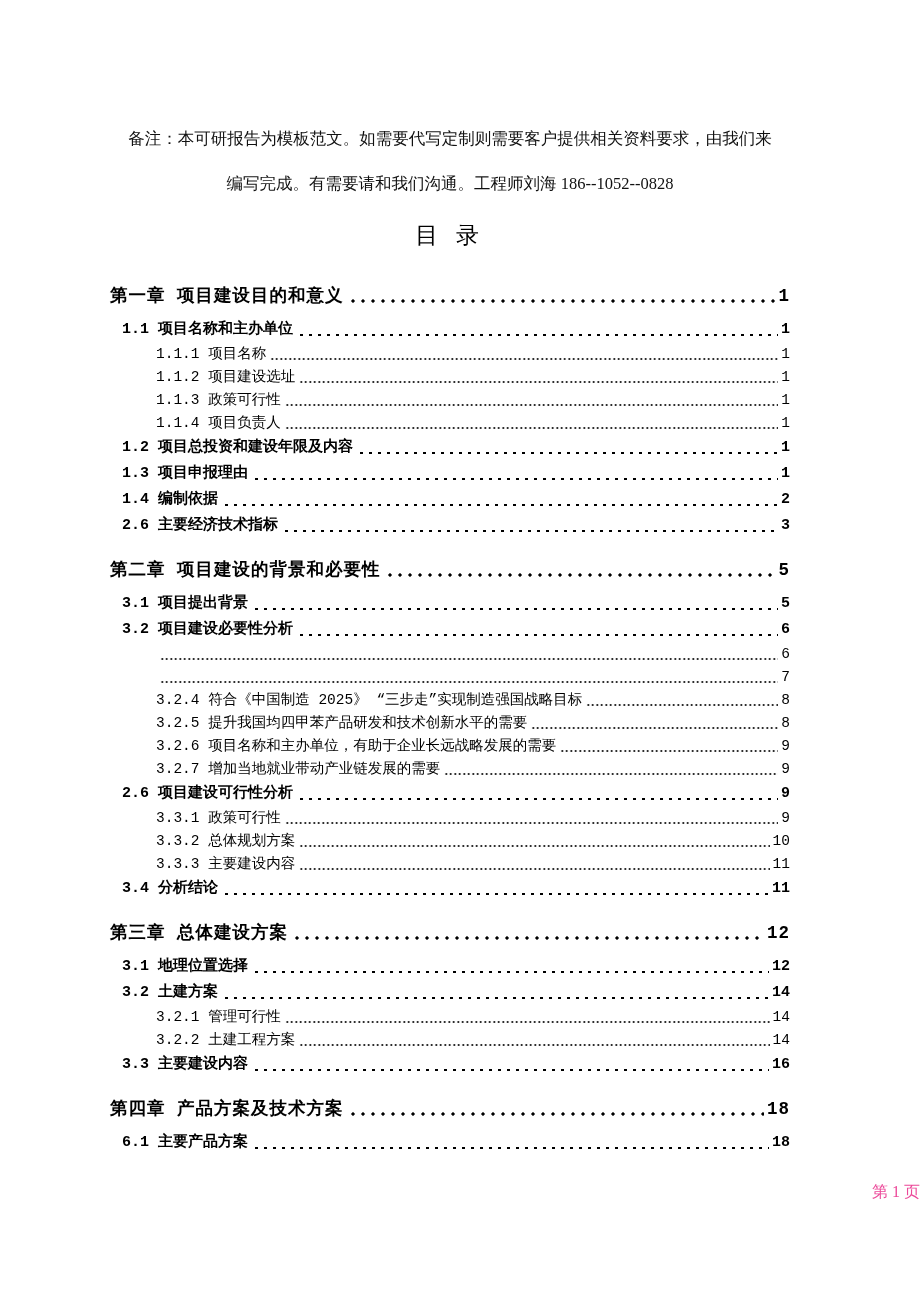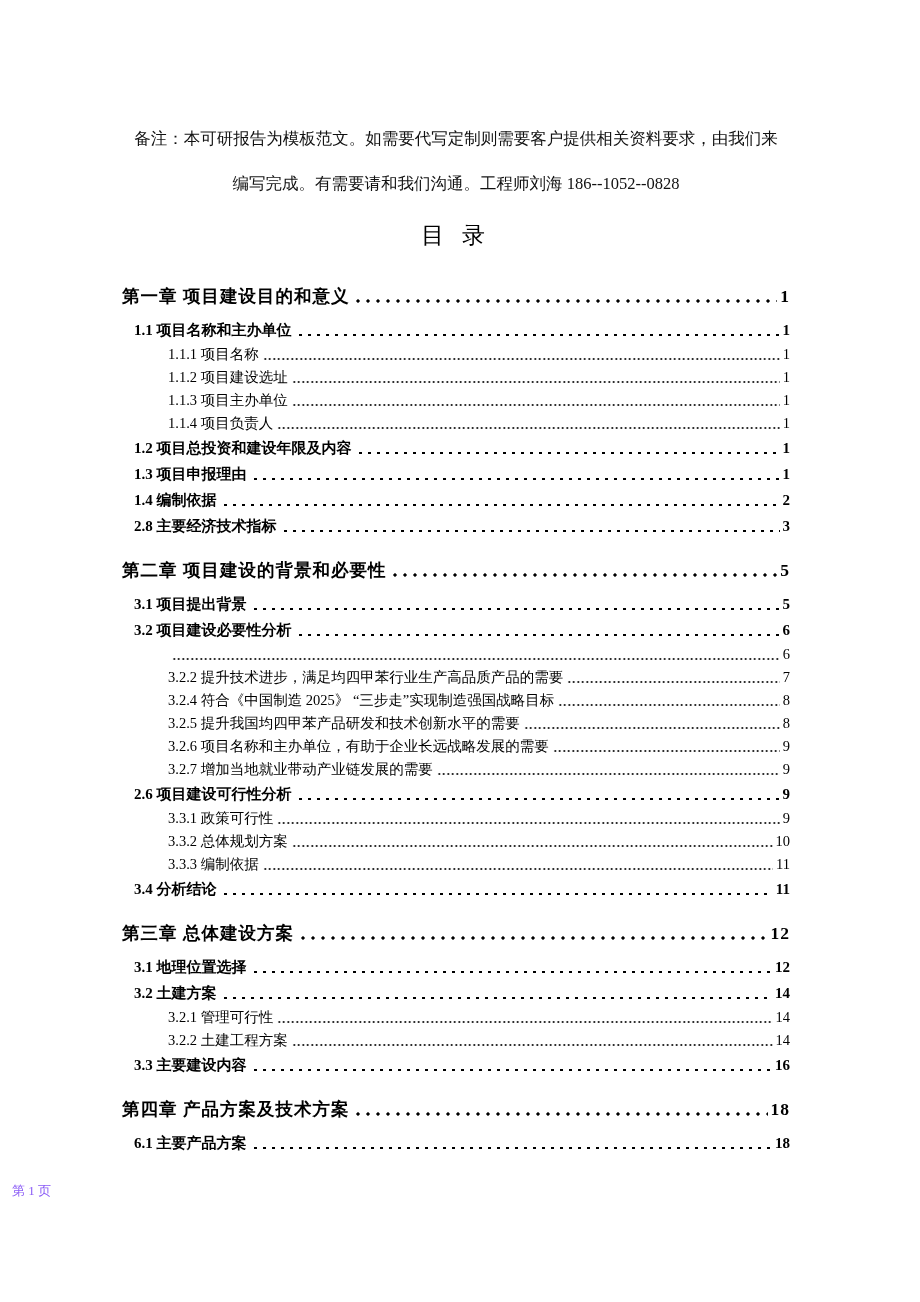--- a/index.html
+++ b/index.html
@@ -8,21 +8,20 @@
     width: 920px; height: 1302px;
     font-family: "Liberation Serif", "DejaVu Serif", serif;
     color: #000000;
     position: relative;
     overflow: hidden;
   }
   .page {
     position: absolute; inset: 0;
     padding: 116px 130px 0 110px;
     background: #ffffff;
-    margin-left: 12px;
   }
   
   .note {
     text-align: center;
     font-size: 16.5px;
     line-height: 45px;
     color: #111111;
   }
   
   .toc-title {
@@ -32,20 +31,21 @@
     font-weight: normal;
     letter-spacing: 6px;
     color: #000000;
   }
   
   .toc { margin-top: 32px; }
   .toc-row {
     display: flex;
     align-items: flex-end;
     white-space: nowrap;
+    font-family: Liberation Mono, monospace;
   }
   .toc-row.lvl1 {
     margin-top: 18px;
     margin-bottom: 8px;
     font-size: 17.5px;
     font-weight: bold;
     line-height: 26px;
     letter-spacing: 1px;
   }
   .toc-row.lvl2 {
@@ -83,23 +83,23 @@
   .toc-row.lvl3 .leader {
     background-image: radial-gradient(circle, #000 0.9px, transparent 1.1px);
     background-size: 4.5px 6px;
     background-position: left calc(100% - 4px);
   }
   
   .footer {
     position: absolute;
     left: 0; right: 0;
     top: 1182px;
-    text-align: left;
-    font-size: 13px;
-    color: #8b5cf6;
+    text-align: right;
+    font-size: 16px;
+    color: #ec4899;
   }
 </style>
 </head>
 <body>
 
 <div class="page">
 
   <div class="note">
     <div>备注：本可研报告为模板范文。如需要代写定制则需要客户提供相关资料要求，由我们来</div>
     <div>编写完成。有需要请和我们沟通。工程师刘海 186--1052--0828</div>
@@ -122,21 +122,21 @@
         <span class="toc-label">1.1.1 项目名称</span>
         <span class="leader"></span>
         <span class="toc-page">1</span>
       </div>
       <div class="toc-row lvl3">
         <span class="toc-label">1.1.2 项目建设选址</span>
         <span class="leader"></span>
         <span class="toc-page">1</span>
       </div>
       <div class="toc-row lvl3">
-        <span class="toc-label">1.1.3 项目主办单位</span>
+        <span class="toc-label">1.1.3 政策可行性</span>
         <span class="leader"></span>
         <span class="toc-page">1</span>
       </div>
       <div class="toc-row lvl3">
         <span class="toc-label">1.1.4 项目负责人</span>
         <span class="leader"></span>
         <span class="toc-page">1</span>
       </div>
       <div class="toc-row lvl2">
         <span class="toc-label">1.2 项目总投资和建设年限及内容</span>
@@ -147,21 +147,21 @@
         <span class="toc-label">1.3 项目申报理由</span>
         <span class="leader"></span>
         <span class="toc-page">1</span>
       </div>
       <div class="toc-row lvl2">
         <span class="toc-label">1.4 编制依据</span>
         <span class="leader"></span>
         <span class="toc-page">2</span>
       </div>
       <div class="toc-row lvl2">
-        <span class="toc-label">2.8 主要经济技术指标</span>
+        <span class="toc-label">2.6 主要经济技术指标</span>
         <span class="leader"></span>
         <span class="toc-page">3</span>
       </div>
       <div class="toc-row lvl1">
         <span class="toc-label">第二章 项目建设的背景和必要性</span>
         <span class="leader"></span>
         <span class="toc-page">5</span>
       </div>
       <div class="toc-row lvl2">
         <span class="toc-label">3.1 项目提出背景</span>
@@ -171,21 +171,20 @@
       <div class="toc-row lvl2">
         <span class="toc-label">3.2 项目建设必要性分析</span>
         <span class="leader"></span>
         <span class="toc-page">6</span>
       </div>
       <div class="toc-row lvl3">
         <span class="leader"></span>
         <span class="toc-page">6</span>
       </div>
       <div class="toc-row lvl3">
-        <span class="toc-label">3.2.2 提升技术进步，满足均四甲苯行业生产高品质产品的需要</span>
         <span class="leader"></span>
         <span class="toc-page">7</span>
       </div>
       <div class="toc-row lvl3">
         <span class="toc-label">3.2.4 符合《中国制造 2025》 “三步走”实现制造强国战略目标</span>
         <span class="leader"></span>
         <span class="toc-page">8</span>
       </div>
       <div class="toc-row lvl3">
         <span class="toc-label">3.2.5 提升我国均四甲苯产品研发和技术创新水平的需要</span>
@@ -211,21 +210,21 @@
         <span class="toc-label">3.3.1 政策可行性</span>
         <span class="leader"></span>
         <span class="toc-page">9</span>
       </div>
       <div class="toc-row lvl3">
         <span class="toc-label">3.3.2 总体规划方案</span>
         <span class="leader"></span>
         <span class="toc-page">10</span>
       </div>
       <div class="toc-row lvl3">
-        <span class="toc-label">3.3.3 编制依据</span>
+        <span class="toc-label">3.3.3 主要建设内容</span>
         <span class="leader"></span>
         <span class="toc-page">11</span>
       </div>
       <div class="toc-row lvl2">
         <span class="toc-label">3.4 分析结论</span>
         <span class="leader"></span>
         <span class="toc-page">11</span>
       </div>
       <div class="toc-row lvl1">
         <span class="toc-label">第三章 总体建设方案</span>

